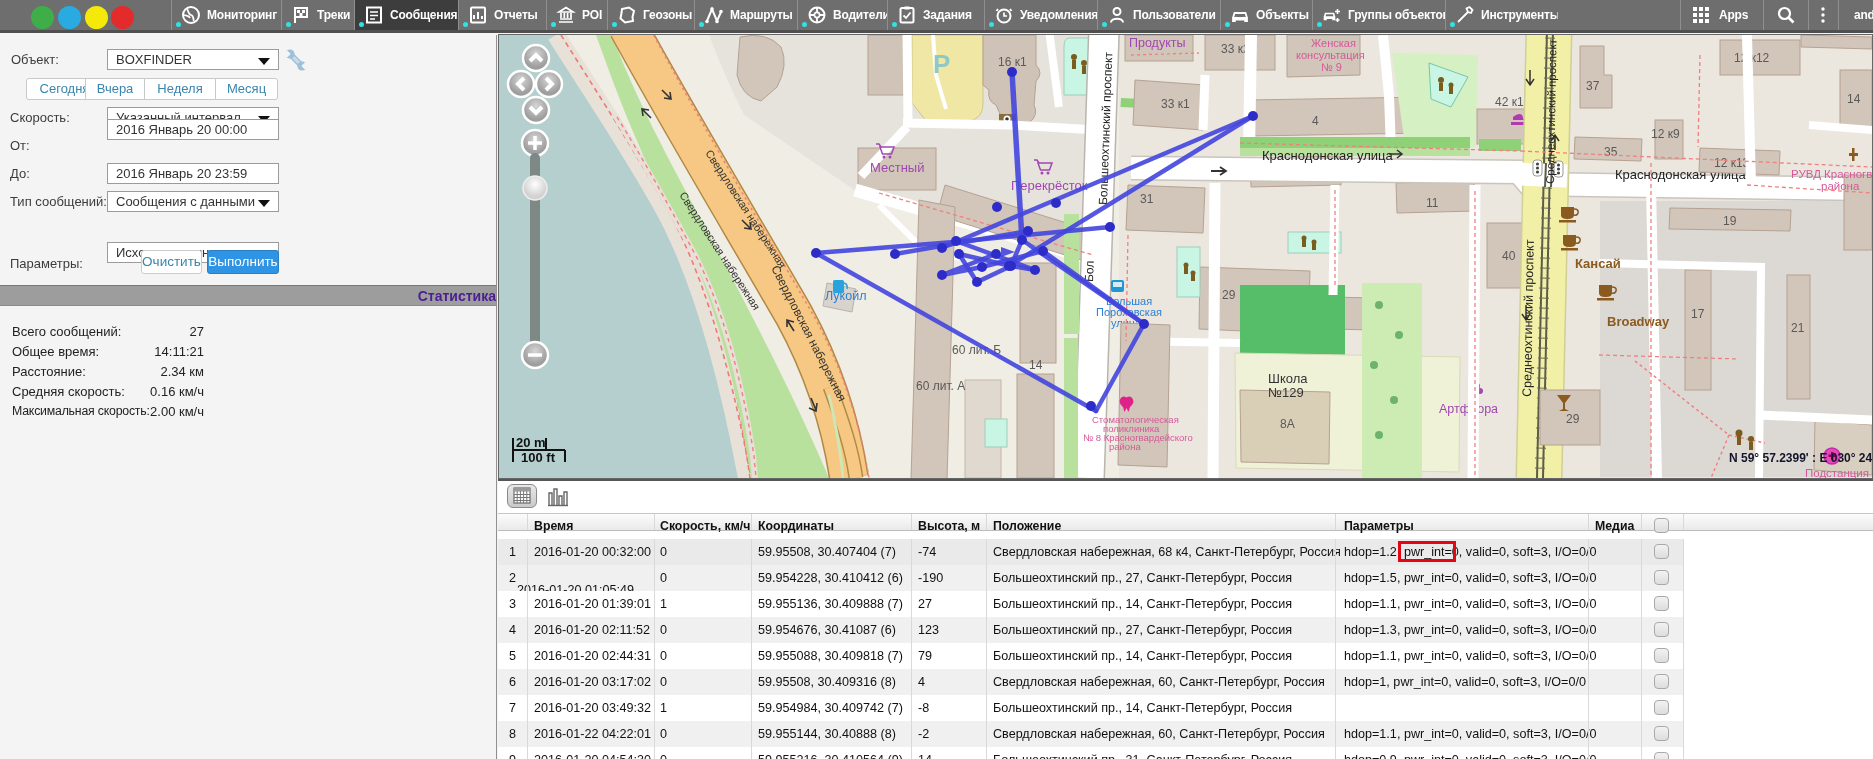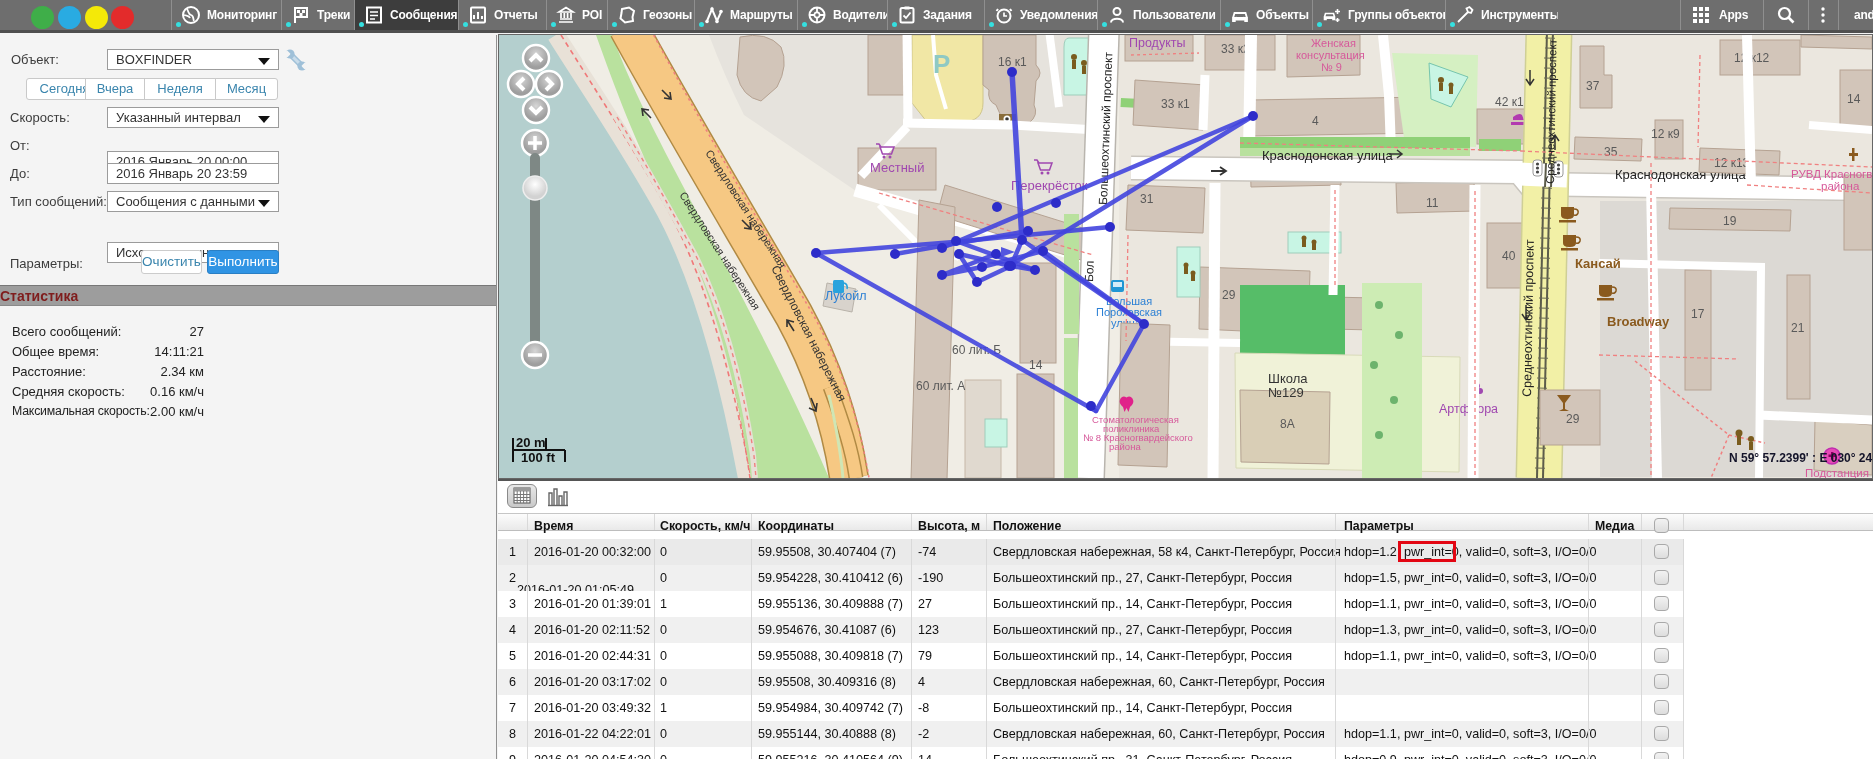--- a/index.html
+++ b/index.html
@@ -10,21 +10,21 @@
 .tab { position:absolute; top:0; height:30px; color:#fff; font-size:12px; letter-spacing:-0.2px; font-weight:bold; border-left:1px solid #8f8f8f; display:flex; align-items:center; white-space:nowrap; overflow:hidden; }
 .tab .ticon { position:relative; margin:0 6px 0 9px; width:20px; height:20px; flex:none; }
 .tab .dot { position:absolute; left:-5px; bottom:-2px; width:5px; height:5px; border-radius:50%; background:#35e0e0; }
 .tab.active { background:#3d3d3d; }
 .rsep { position:absolute; top:0; height:30px; border-left:1px solid #8f8f8f; }
 #leftpanel { position:absolute; left:0; top:35px; width:497px; height:724px; background:#f4f4f4; border-right:1px solid #909090; }
 .lbl { position:absolute; color:#3c3c3c; font-size:13px; }
 .inp { position:absolute; left:107px; width:172px; height:21px; background:#fff; border:1px solid #9b9b9b; font-size:13px; color:#333; padding-left:8px; display:flex; align-items:center; }
 .inp .car { position:absolute; right:8px; top:8px; width:0; height:0; border-left:6px solid transparent; border-right:6px solid transparent; border-top:7px solid #111; }
 .qbtn { position:absolute; top:43px; height:22px; background:#fff; border:1px solid #c9c9c9; color:#3a85ad; font-size:13px; text-align:center; line-height:20px; }
-#statbar { position:absolute; left:0; top:250px; width:496px; height:21px; background:#9d9d9d; color:#7f1d1d; font-weight:bold; font-size:14px; text-align:left; line-height:21px; border-top:1px solid #777; border-bottom:1px solid #8a8a8a;}
+#statbar { position:absolute; left:0; top:250px; width:496px; height:21px; background:#9d9d9d; color:#4c1d95; font-weight:bold; font-size:14px; text-align:right; line-height:21px; border-top:1px solid #777; border-bottom:1px solid #8a8a8a;}
 .srow { position:absolute; font-size:13px; color:#222; white-space:nowrap; }
 .sval { position:absolute; font-size:13px; color:#222; text-align:right; width:100px; left:104px !important; }
 #mapbox { position:absolute; left:498px; top:34px; width:1375px; height:445px; border:1px solid #666; background:#efece4; }
 #bottom { position:absolute; left:498px; top:479px; width:1375px; height:280px; background:#fff; border-top:2px solid #555; }
 #toolrow { position:absolute; left:0; top:0; width:1375px; height:31px; background:#fff; }
 #thead { position:absolute; left:0; top:32px; width:1375px; height:18px; background:linear-gradient(#fcfcfc,#e9e9e9); border-top:1px solid #c6c6c6; border-bottom:1px solid #bdbdbd;padding-left:44px; }
 .hc { position:absolute; top:0; height:24px; font-size:12.3px; font-weight:bold; color:#111; line-height:24px; }
 .trow { position:absolute; left:0; width:1186px; height:26px; }
 .tc { position:absolute; top:0; height:26px; font-size:12.6px; color:#111; line-height:26px; white-space:nowrap; }
 .vline { position:absolute; top:0; bottom:0; width:1px; background:#d9d9d9; }
@@ -143,21 +143,21 @@
       <rect x="0.4" y="3.4" width="5.2" height="5.2" rx="1" fill="#f4f4f4" transform="rotate(-45 3 6)"></rect>
       <rect x="18.4" y="15.4" width="5.2" height="5.2" rx="1" fill="#f4f4f4" transform="rotate(-45 21 18)"></rect>
     </svg>
 <div class="qbtn" style="left:26px;width:77px;border-radius:3px 0 0 3px;">Сегодня</div>
 <div class="qbtn" style="left:85px;width:60px;">Вчера</div>
 <div class="qbtn" style="left:144px;width:72px;">Неделя</div>
 <div class="qbtn" style="left:215px;width:63px;border-radius:0 3px 3px 0;">Месяц</div>
 <div class="lbl" style="left:10px;top:75px;">Скорость:</div>
 <div class="inp" style="top:72px;">Указанный интервал<span class="car"></span></div>
 <div class="lbl" style="left:10px;top:103px;">От:</div>
-<div class="inp" style="top:116px;text-align:center;">2016 Январь 20 00:00</div>
+<div class="inp" style="top:84px;text-align:center;">2016 Январь 20 00:00</div>
 <div class="lbl" style="left:10px;top:131px;">До:</div>
 <div class="inp" style="top:128px;">2016 Январь 20 23:59</div>
 <div class="lbl" style="left:10px;top:159px;">Тип сообщений:</div>
 <div class="inp" style="top:156px;">Сообщения с данными<span class="car"></span></div>
 <div class="lbl" style="left:10px;top:186px;margin-top:35px;">Параметры:</div>
 <div class="inp" style="top:183px;margin-top:24px;">Исходные данные<span class="car"></span></div>
 <div style="position:absolute;left:141px;top:215px;width:61px;height:24px;background:#fff;border:1px solid #ccc;border-radius:3px;color:#3a85ad;font-size:13.5px;text-align:center;line-height:22px;">Очистить</div>
 <div style="position:absolute;left:207px;top:215px;width:72px;height:24px;background:#3094e4;border:1px solid #2a7fc4;border-radius:3px;color:#fff;font-size:13.5px;text-align:center;line-height:22px;">Выполнить</div>
 <div id="statbar">Статистика</div>
 <div class="srow" style="left:12px;top:289px;">Всего сообщений:</div>
@@ -590,21 +590,21 @@
       <div class="vline" style="left:1143px;"></div>
       <div class="vline" style="left:1185px;"></div>
 </div>
 <div id="tbody">
 <div class="trow" style="top:58px;background:#eaeaea;">
 <div class="tc" style="left:0;width:29px;text-align:center;">1</div>
 <div class="tc" style="left:36px;">2016-01-20 00:32:00</div>
 <div class="tc" style="left:162px;">0</div>
 <div class="tc" style="left:260px;">59.95508, 30.407404 (7)</div>
 <div class="tc" style="left:420px;">-74</div>
-<div class="tc" style="left:495px;">Свердловская набережная, 58 к4, Санкт-Петербург, Россия</div>
+<div class="tc" style="left:495px;">Свердловская набережная, 68 к4, Санкт-Петербург, Россия</div>
 <div class="tc" style="left:846px;">hdop=1.2, pwr_int=0, valid=0, soft=3, I/O=0/0</div>
 <div class="cbx" style="left:1156px;top:5px;"></div>
 <div class="vline" style="left:29px;"></div>
         <div class="vline" style="left:156px;"></div>
         <div class="vline" style="left:253px;"></div>
         <div class="vline" style="left:413px;"></div>
         <div class="vline" style="left:488px;"></div>
         <div class="vline" style="left:837px;"></div>
         <div class="vline" style="left:1090px;"></div>
         <div class="vline" style="left:1143px;"></div>
@@ -686,20 +686,21 @@
         <div class="vline" style="left:1143px;"></div>
         <div class="vline" style="left:1185px;"></div>
 </div>
 <div class="trow" style="top:188px;background:#f0f0f0;">
 <div class="tc" style="left:0;width:29px;text-align:center;">6</div>
 <div class="tc" style="left:36px;">2016-01-20 03:17:02</div>
 <div class="tc" style="left:162px;">0</div>
 <div class="tc" style="left:260px;">59.95508, 30.409316 (8)</div>
 <div class="tc" style="left:420px;">4</div>
 <div class="tc" style="left:495px;">Свердловская набережная, 60, Санкт-Петербург, Россия</div>
+<div class="tc" style="left:846px;">hdop=1, pwr_int=0, valid=0, soft=3, I/O=0/0</div>
 <div class="cbx" style="left:1156px;top:5px;"></div>
 <div class="vline" style="left:29px;"></div>
         <div class="vline" style="left:156px;"></div>
         <div class="vline" style="left:253px;"></div>
         <div class="vline" style="left:413px;"></div>
         <div class="vline" style="left:488px;"></div>
         <div class="vline" style="left:837px;"></div>
         <div class="vline" style="left:1090px;"></div>
         <div class="vline" style="left:1143px;"></div>
         <div class="vline" style="left:1185px;"></div>

